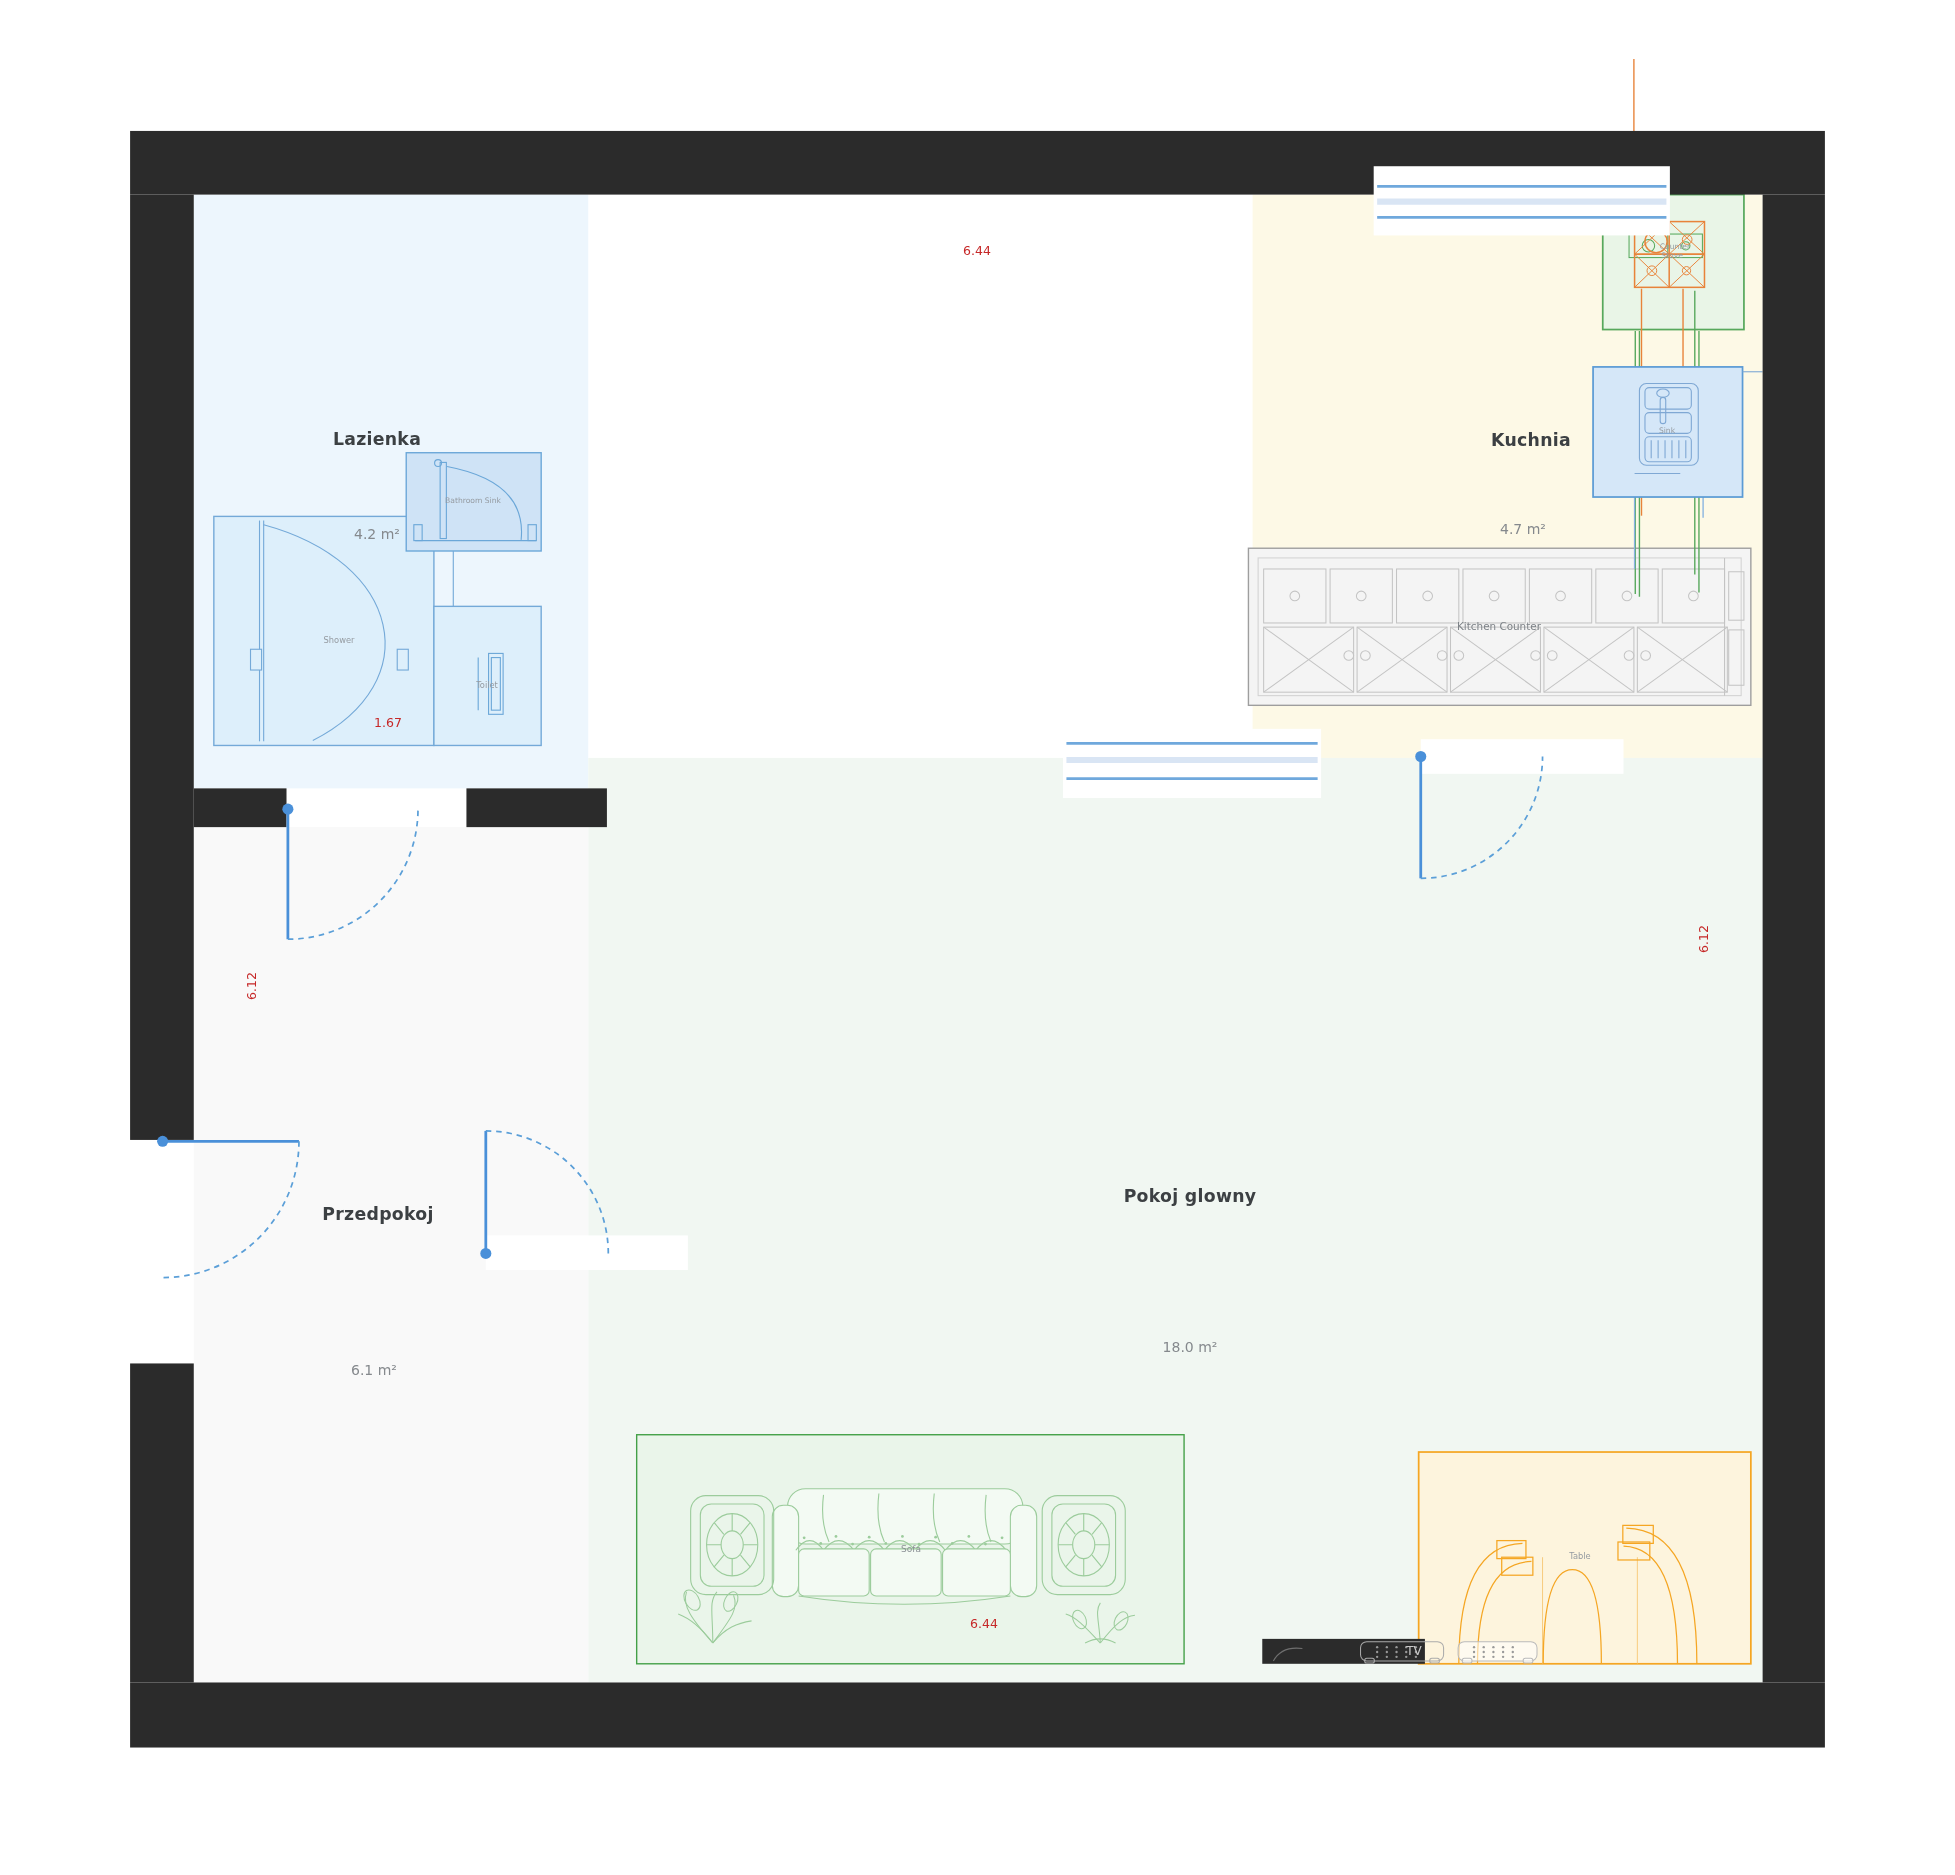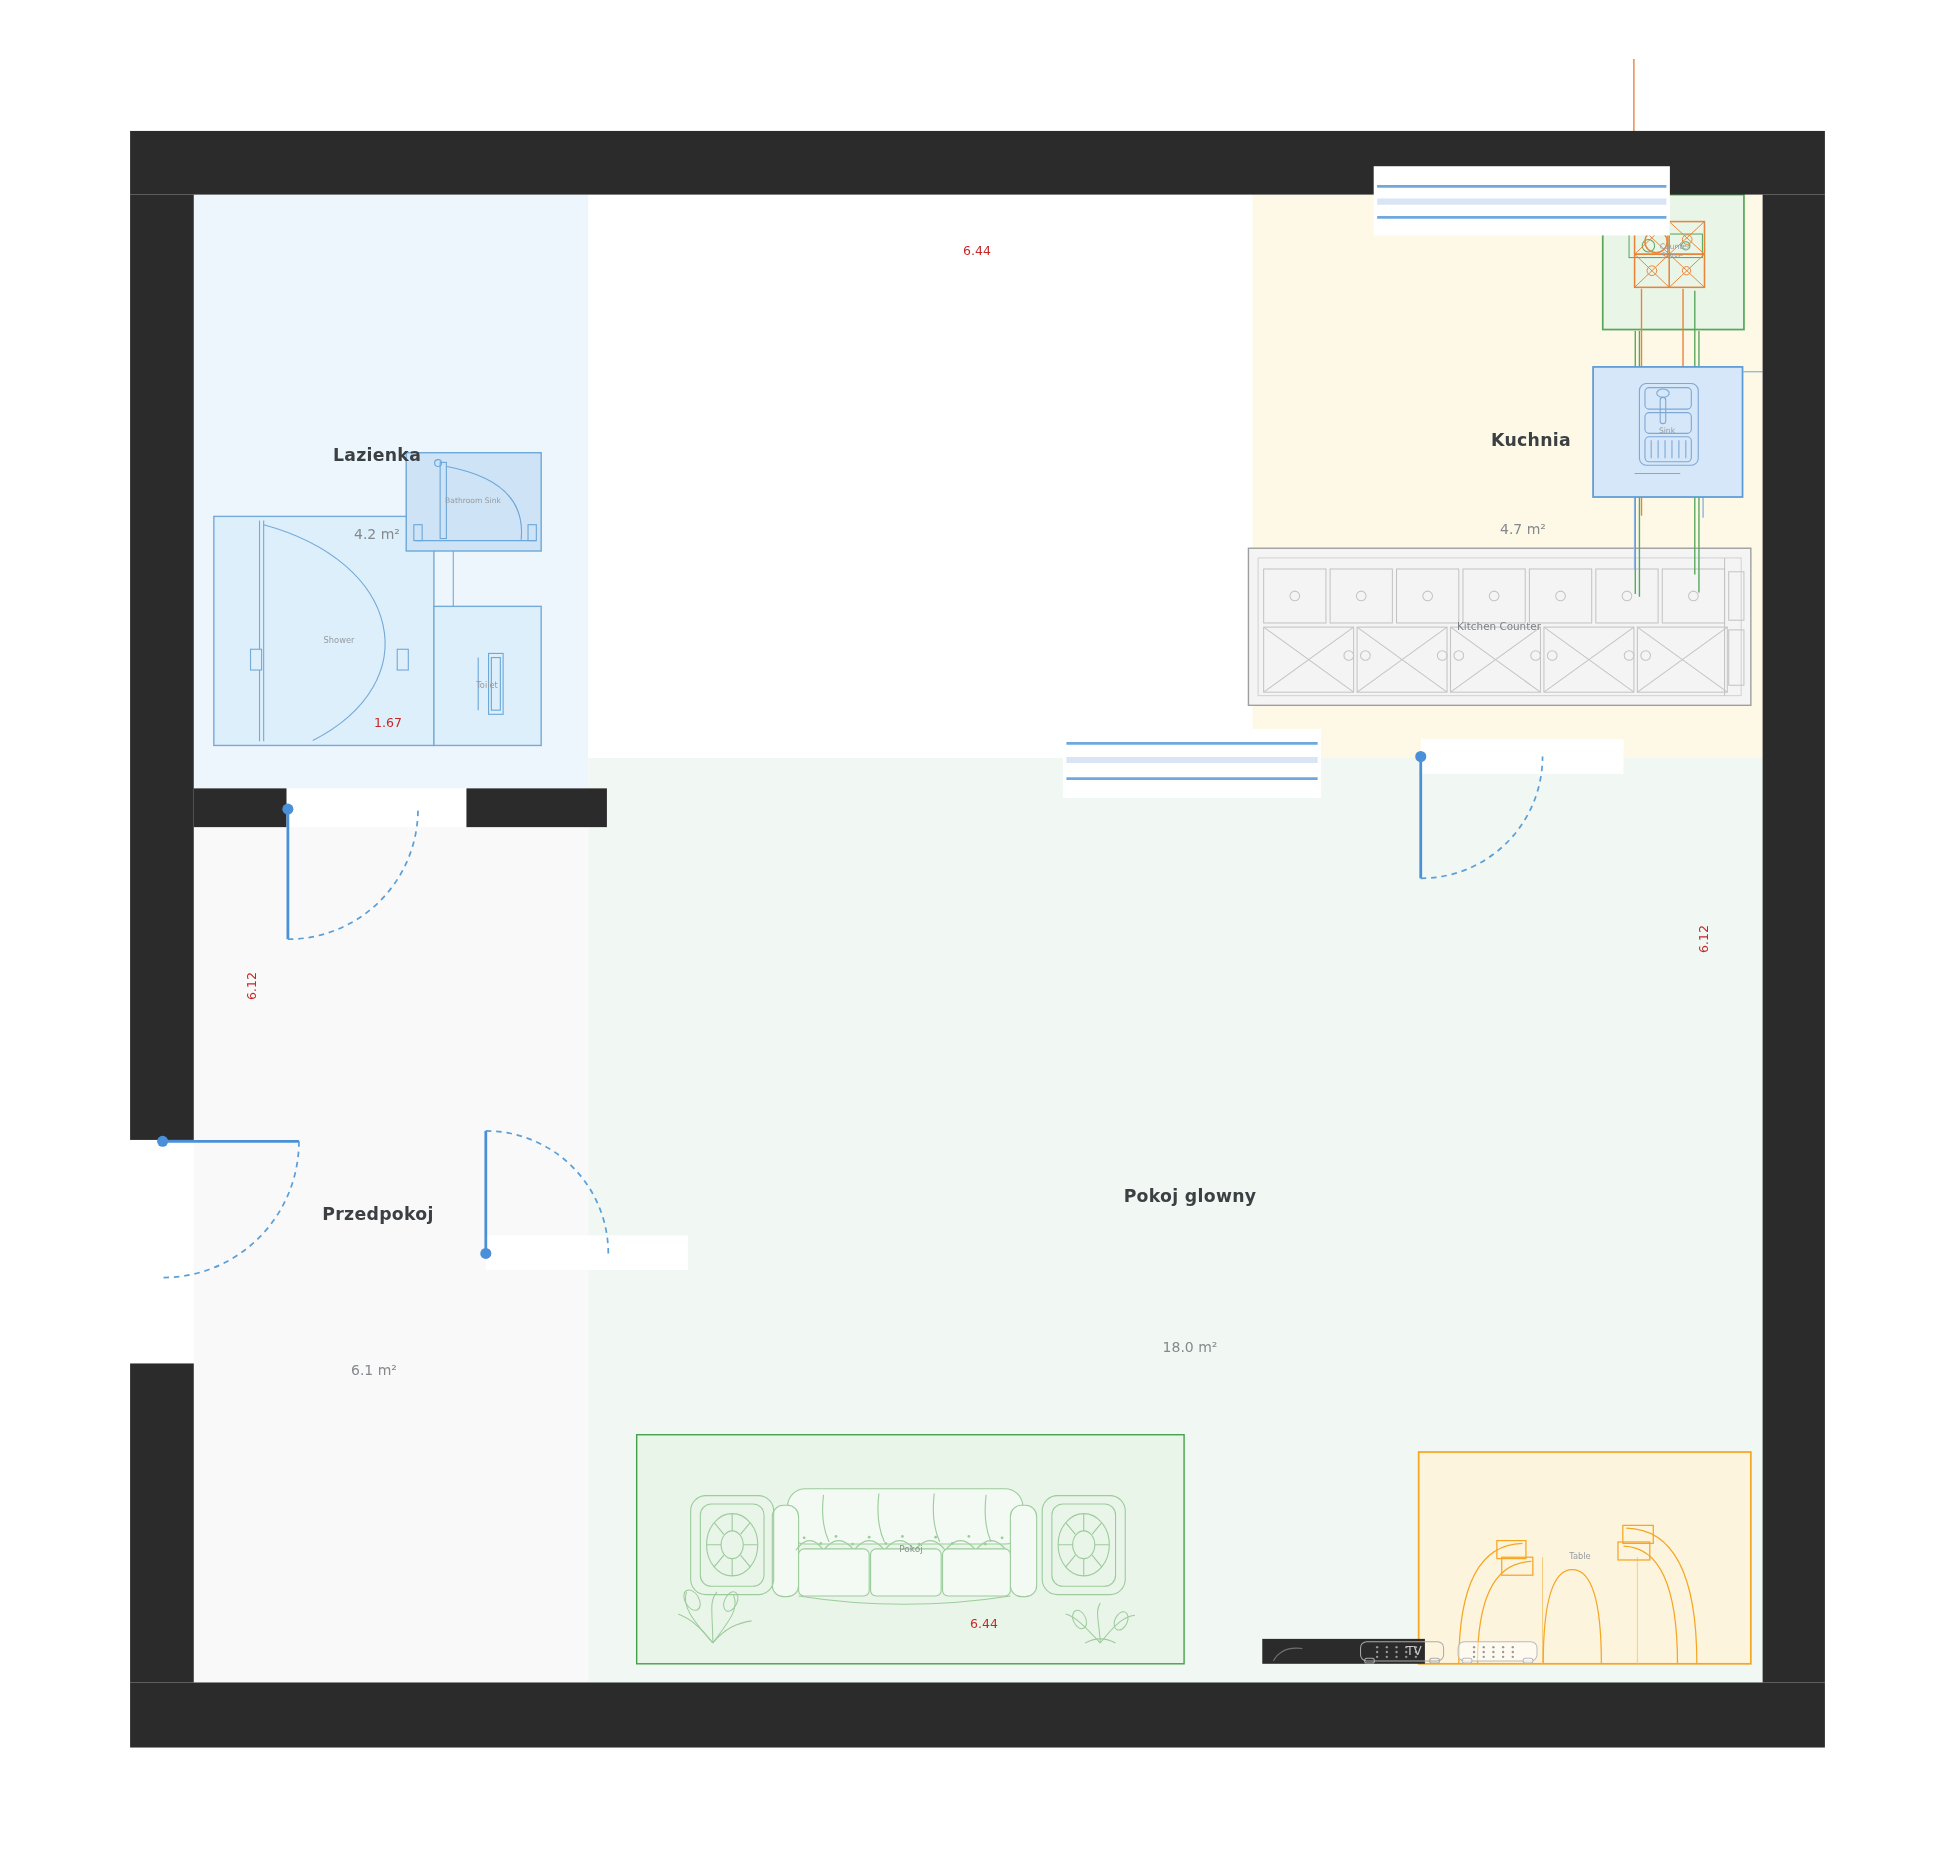--- a/index.html
+++ b/index.html
@@ -337,37 +337,37 @@
     <path d="M702,1634 A177,177 0 0 1 879,1811" stroke="#5b9fd8" stroke-width="2.5" fill="none" stroke-dasharray="8 7"></path>
   </g>
   <g>
     <rect x="2053" y="1068" width="293" height="50" fill="#ffffff"></rect>
     <line x1="2053" y1="1093" x2="2053" y2="1269" stroke="#4a90d9" stroke-width="4"></line>
     <circle cx="2053" cy="1093" r="8" fill="#4a90d9"></circle>
     <path d="M2053,1269 A176,176 0 0 0 2229,1093" stroke="#5b9fd8" stroke-width="2.5" fill="none" stroke-dasharray="8 7"></path>
   </g>
 </svg>
 
-<div class="lbl room" style="left:377px;top:440px;margin-top:16px;">Lazienka</div>
+<div class="lbl room" style="left:377px;top:440px;">Lazienka</div>
 <div class="lbl area" style="left:377px;top:534px;">4.2 m²</div>
 <div class="lbl room" style="left:1523px;top:441px;margin-left:8px;">Kuchnia</div>
 <div class="lbl area" style="left:1523px;top:529px;">4.7 m²</div>
 <div class="lbl room" style="left:378px;top:1215px;">Przedpokoj</div>
 <div class="lbl area" style="left:374px;top:1370px;">6.1 m²</div>
 <div class="lbl room" style="left:1190px;top:1197px;">Pokoj glowny</div>
 <div class="lbl area" style="left:1190px;top:1347px;">18.0 m²</div>
 
 <div class="lbl fix" style="left:339px;top:640px;">Shower</div>
 <div class="lbl fix" style="left:487px;top:685px;">Toilet</div>
 <div class="lbl fix11" style="left:473px;top:501px;">Bathroom Sink</div>
 <div class="lbl fix11" style="left:1667px;top:431px;">Sink</div>
 <div class="lbl fix11" style="left:1675px;top:247px;">Counter</div>
 <div class="lbl fix11" style="left:1672px;top:256px;">Stove</div>
 <div class="lbl fix15" style="left:1499px;top:626px;">Kitchen Counter</div>
-<div class="lbl fix13" style="left:911px;top:1549px;">Pokoj</div>
+<div class="lbl fix13" style="left:911px;top:1549px;">Sofa</div>
 <div class="lbl fix" style="left:1580px;top:1556px;">Table</div>
 <div class="lbl fix10" style="left:1414px;top:1651px;">TV</div>
 
 <div class="lbl dim" style="left:977px;top:251px;">6.44</div>
 <div class="lbl dim" style="left:984px;top:1624px;">6.44</div>
 <div class="lbl dim vert" style="left:252px;top:986px;">6.12</div>
 <div class="lbl dim vert" style="left:1704px;top:939px;">6.12</div>
 <div class="lbl dim" style="left:376px;top:723px;margin-left:12px;">1.67</div>
 
 </div>

